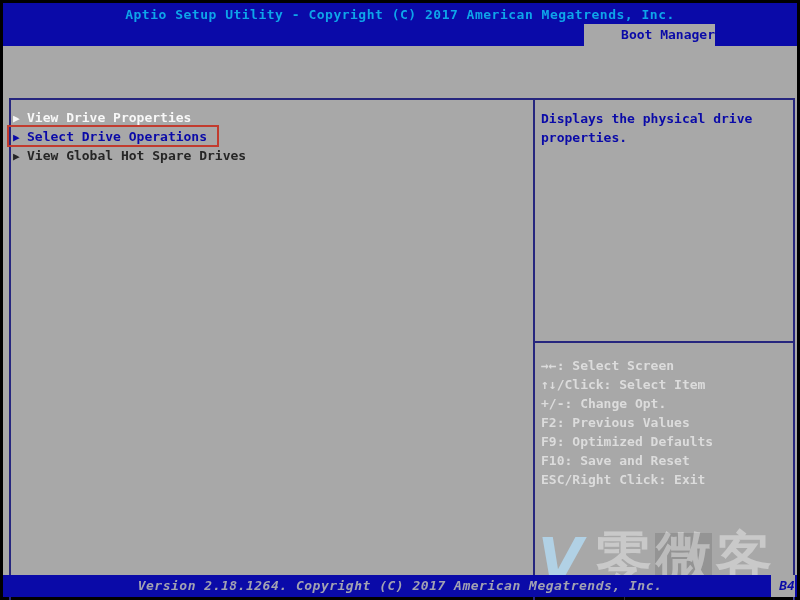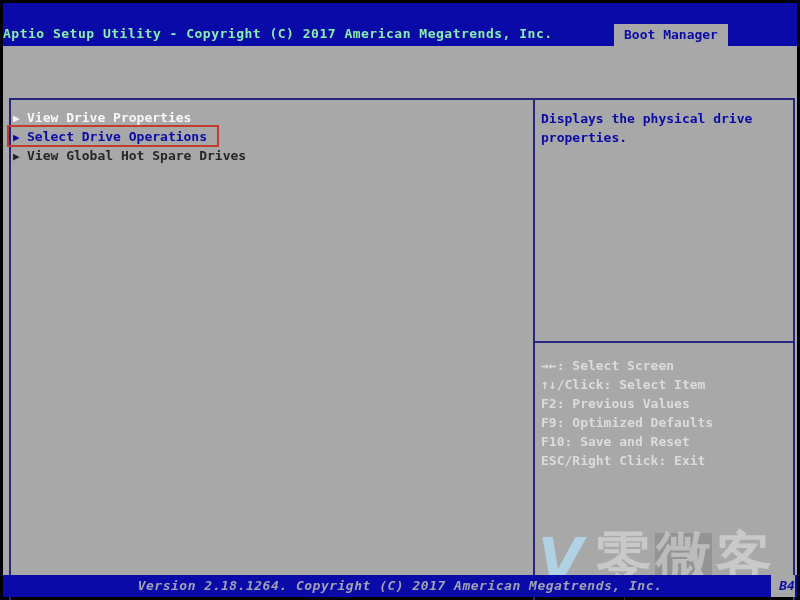--- a/index.html
+++ b/index.html
@@ -6,24 +6,24 @@
   html,body { width:800px; height:600px; }
   body {
     position:relative; overflow:hidden; background:#000;
     font-family:"DejaVu Sans Mono","DejaVu Sans",monospace;
     font-weight:bold; font-size:13px;
   }
   .header {
     position:absolute; left:3px; top:3px; width:794px; height:43px;
     background:#0a0aa8;
   }
-  .title { color:#86efac; padding-top:23px; letter-spacing:0.5px; }
+  .title { text-align:center; color:#0ea5e9; padding-top:4px; letter-spacing:0.5px; }
   .tab {
-    position:absolute; left:611px; top:21px; width:114px; height:22px;
-    background:#a8a8a8; color:#0a0aa8; text-align:center; line-height:22px;
+    position:absolute; left:581px; top:21px; width:131px; height:22px;
+    background:#a8a8a8; color:#0a0aa8; text-align:right; line-height:22px;
   }
   .main {
     position:absolute; left:3px; top:46px; width:794px; height:529px;
     background:#a8a8a8;
   }
   .frame {
     position:absolute; left:6px; top:52px; width:786px; height:508px;
     border:2px solid #26267e;
   }
   .divider-v { position:absolute; left:530px; top:52px; width:2px; height:508px; background:#26267e; }
@@ -98,20 +98,21 @@
     <div class="annotation-box"></div>
     <div class="menu-item mi-2">
       <span class="arrow">▶</span><span>View Global Hot Spare Drives</span>
     </div>
 
     <div class="desc">Displays the physical drive properties.</div>
 
     <div class="shortcuts">
       <div class="shortcut">→←: Select Screen</div>
       <div class="shortcut">↑↓/Click: Select Item</div>
+      <div class="shortcut">+/-: Change Opt.</div>
       <div class="shortcut">F2: Previous Values</div>
       <div class="shortcut">F9: Optimized Defaults</div>
       <div class="shortcut">F10: Save and Reset</div>
       <div class="shortcut">ESC/Right Click: Exit</div>
     </div>
 
     <div class="watermark">
       <span class="wm-vlogo">V</span>
       <div class="wm-box"></div>
       <span class="wm-char wm-c0">零</span>

